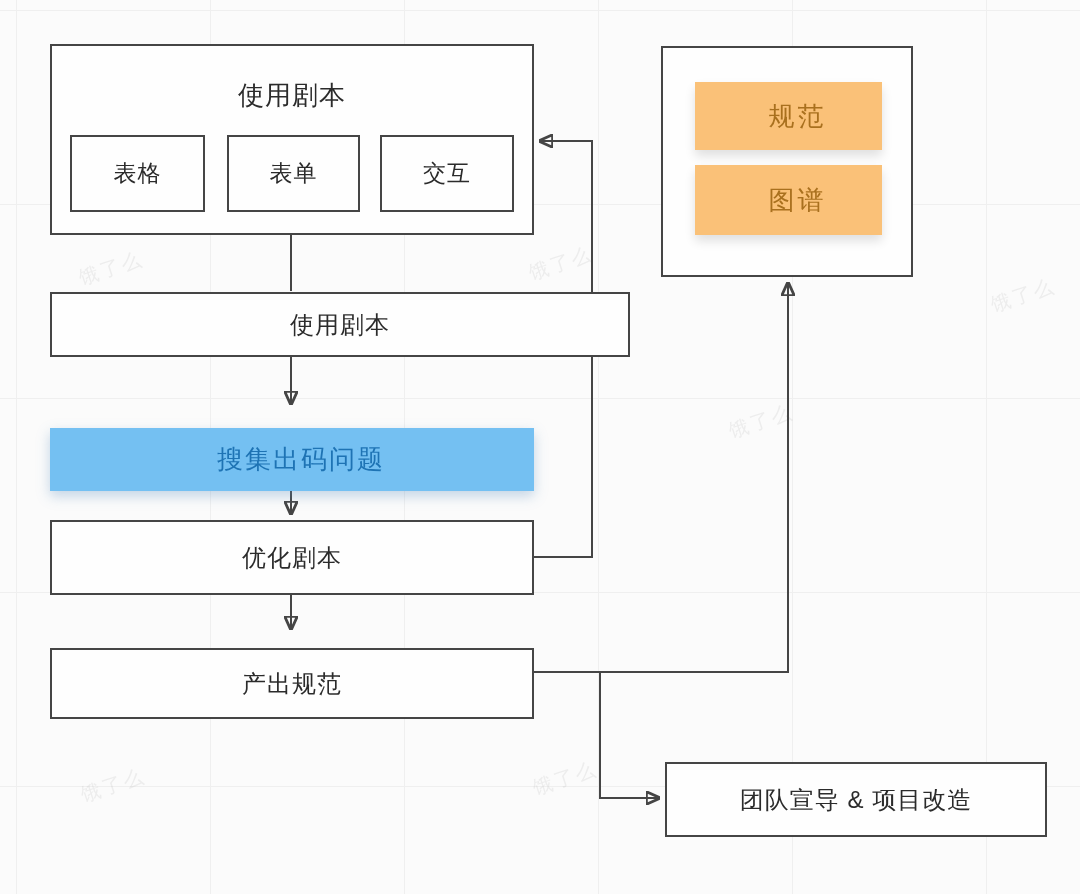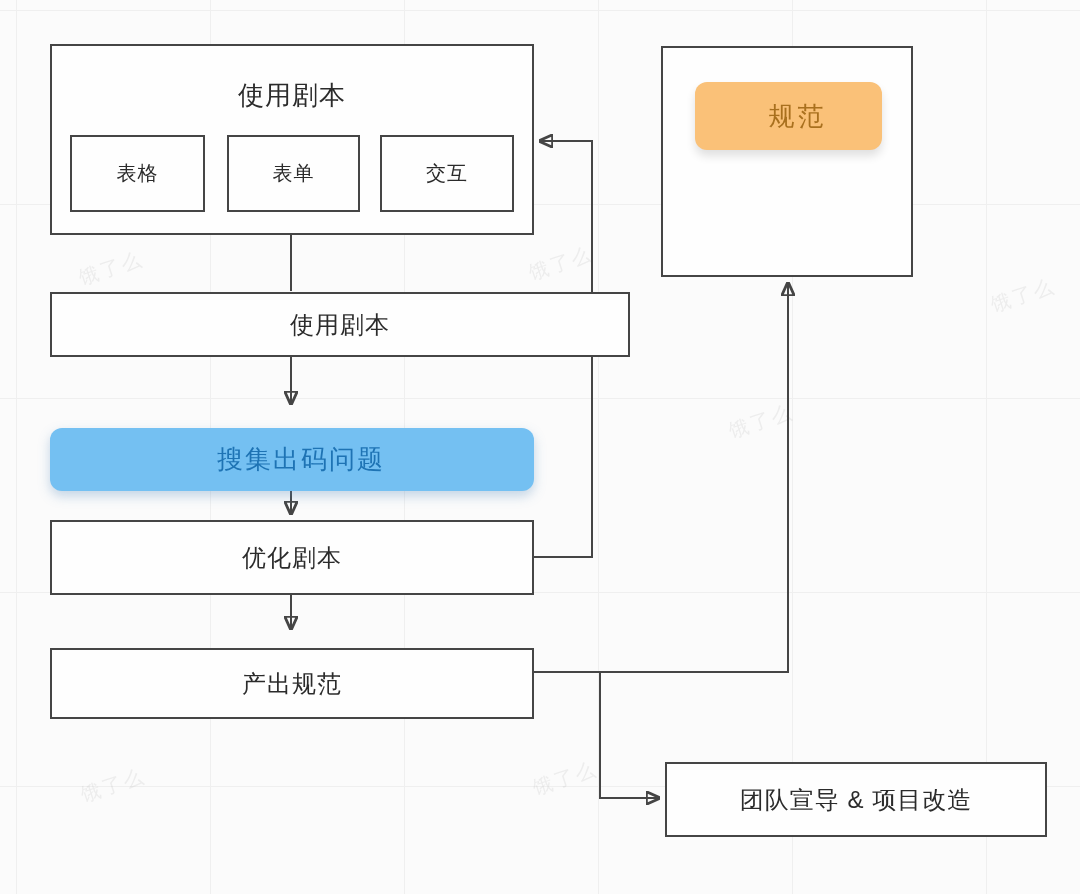--- a/index.html
+++ b/index.html
@@ -49,30 +49,30 @@
     color:#2b2b2b;
   }
   .sub-row{
     position:absolute;
     left:0;top:89px;
     width:100%;height:77px;
   }
   .sub-box{
     position:absolute;
     top:0;height:77px;
-    font-size:20px;
+    font-size:23px;
   }
   .pill{
     position:absolute;
     box-sizing:border-box;
     display:flex;
     align-items:center;
     justify-content:center;
     border:none;
-    border-radius:12px;
+    border-radius:0;
     padding-left:18px;
   }
   .pill-blue{
     background:#74c0f2;
     color:#1e73b4;
     font-size:26px;
     font-weight:500;
     letter-spacing:2px;
     box-shadow:0 5px 12px rgba(90,140,190,0.35);
   }
@@ -132,17 +132,18 @@
   <div class="box" style="left:50px;top:292px;width:580px;height:65px;font-family:Liberation Mono, monospace;">使用剧本</div>
 
   <div class="pill pill-blue" style="left:50px;top:428px;width:484px;height:63px;">搜集出码问题</div>
 
   <div class="box" style="left:50px;top:520px;width:484px;height:75px;">优化剧本</div>
 
   <div class="box" style="left:50px;top:635px;width:484px;height:71px;margin-top:13px;">产出规范</div>
 
   <div class="box" style="left:661px;top:46px;width:252px;height:231px;">
     <div class="pill pill-orange" style="left:32px;top:34px;width:187px;height:68px;">规范</div>
+    <div class="pill pill-orange" style="left:32px;top:117px;width:187px;height:70px;">图谱</div>
   </div>
 
   <div class="box" style="left:665px;top:762px;width:382px;height:75px;">团队宣导 &amp; 项目改造</div>
 
 </div>
 
 </body></html>

